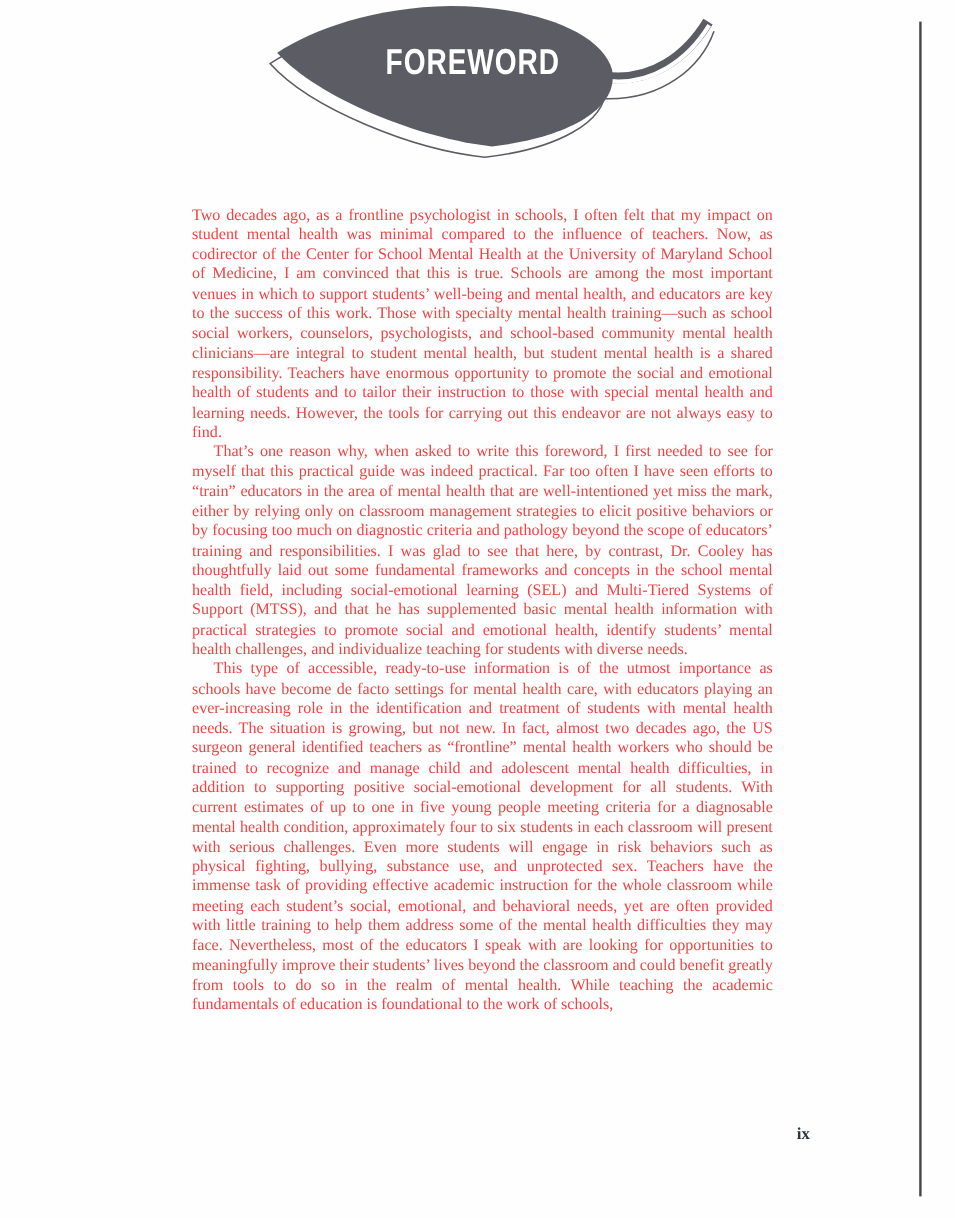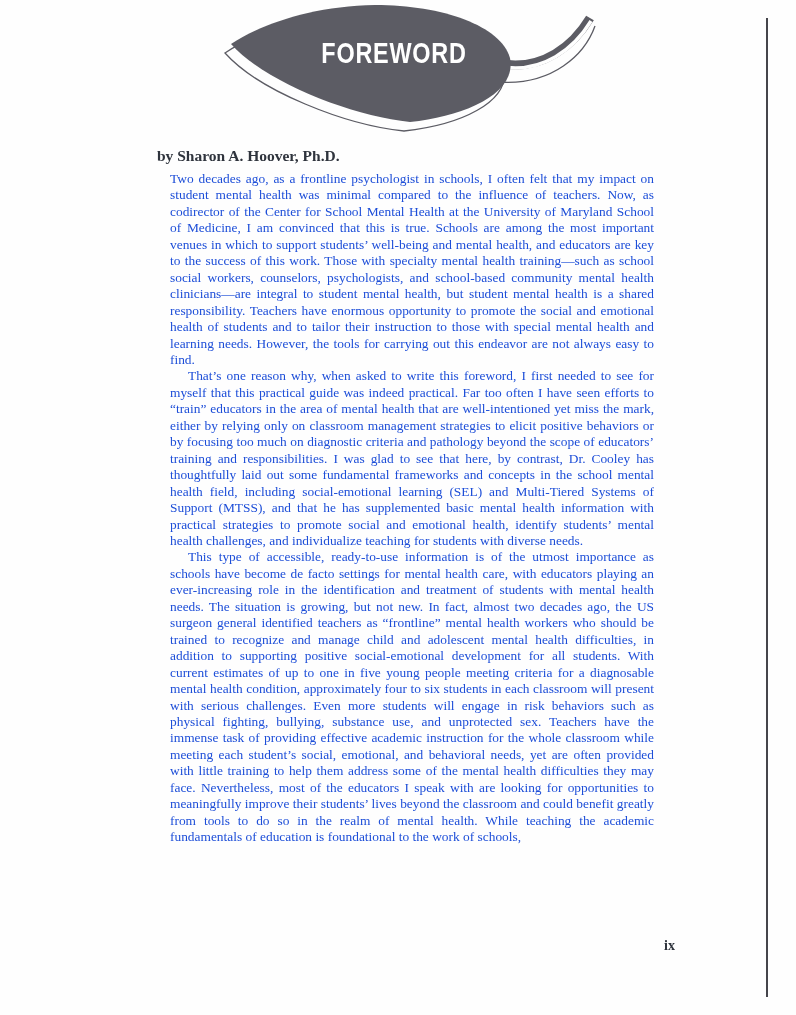--- a/index.html
+++ b/index.html
@@ -50,26 +50,26 @@
     position: absolute;
     left: 157px;
     top: 147px;
     width: 484px;
     font-weight: bold;
     font-size: 15.5px;
     color: #2f343d;
   }
   .body-text {
     position: absolute;
-    left: 170px;
+    left: 160px;
     top: 171px;
     width: 484px;
     font-size: 13.4px;
     line-height: 16.45px;
-    color: #1d4ed8;
+    color: #ef4444;
     text-align: justify;
   }
   .body-text p {
     margin: 0;
   }
   .body-text p.indented {
     text-indent: 18px;
   }
   
   .page-number {
@@ -103,21 +103,20 @@
       <path d="M285,80 C340,84 372,52 382,24" fill="none" stroke="#5c5c64" stroke-width="1.3"></path>
 
       <path d="M290,62 C330,68 360,44 377,16" fill="none" stroke="#5c5c64" stroke-width="9"></path>
       <path d="M290,65 C330,71 361,47 378,19" fill="none" stroke="#fefefe" stroke-width="3.5"></path>
 
       <path d="M18,42 C48,22 100,4 162,3 C230,3 288,24 297,56 C304,92 252,114 197,120 C138,114 52,80 18,42 Z" fill="#5c5c64" stroke="none"></path>
     </svg>
     <div class="foreword-title">FOREWORD</div>
   </div>
 
-  <div class="byline">by Sharon A. Hoover, Ph.D.</div>
 
   <div class="body-text">
     <p>Two decades ago, as a frontline psychologist in schools, I often felt that my impact on student mental health was minimal compared to the influence of teachers. Now, as codirector of the Center for School Mental Health at the University of Maryland School of Medicine, I am convinced that this is true. Schools are among the most important venues in which to support students’ well-being and mental health, and educators are key to the success of this work. Those with specialty mental health training—such as school social workers, counselors, psychologists, and school-based community mental health clinicians—are integral to student mental health, but student mental health is a shared responsibility. Teachers have enormous opportunity to promote the social and emotional health of students and to tailor their instruction to those with special mental health and learning needs. However, the tools for carrying out this endeavor are not always easy to find.</p>
     <p class="indented">That’s one reason why, when asked to write this foreword, I first needed to see for myself that this practical guide was indeed practical. Far too often I have seen efforts to “train” educators in the area of mental health that are well-intentioned yet miss the mark, either by relying only on classroom management strategies to elicit positive behaviors or by focusing too much on diagnostic criteria and pathology beyond the scope of educators’ training and responsibilities. I was glad to see that here, by contrast, Dr. Cooley has thoughtfully laid out some fundamental frameworks and concepts in the school mental health field, including social-emotional learning (SEL) and Multi-Tiered Systems of Support (MTSS), and that he has supplemented basic mental health information with practical strategies to promote social and emotional health, identify students’ mental health challenges, and individualize teaching for students with diverse needs.</p>
     <p class="indented">This type of accessible, ready-to-use information is of the utmost importance as schools have become de facto settings for mental health care, with educators playing an ever-increasing role in the identification and treatment of students with mental health needs. The situation is growing, but not new. In fact, almost two decades ago, the US surgeon general identified teachers as “frontline” mental health workers who should be trained to recognize and manage child and adolescent mental health difficulties, in addition to supporting positive social-emotional development for all students. With current estimates of up to one in five young people meeting criteria for a diagnosable mental health condition, approximately four to six students in each classroom will present with serious challenges. Even more students will engage in risk behaviors such as physical fighting, bullying, substance use, and unprotected sex. Teachers have the immense task of providing effective academic instruction for the whole classroom while meeting each student’s social, emotional, and behavioral needs, yet are often provided with little training to help them address some of the mental health difficulties they may face. Nevertheless, most of the educators I speak with are looking for opportunities to meaningfully improve their students’ lives beyond the classroom and could benefit greatly from tools to do so in the realm of mental health. While teaching the academic fundamentals of education is foundational to the work of schools,</p>
   </div>
 
   <div class="page-number">ix</div>
 
   <div class="page-edge-line"></div>

